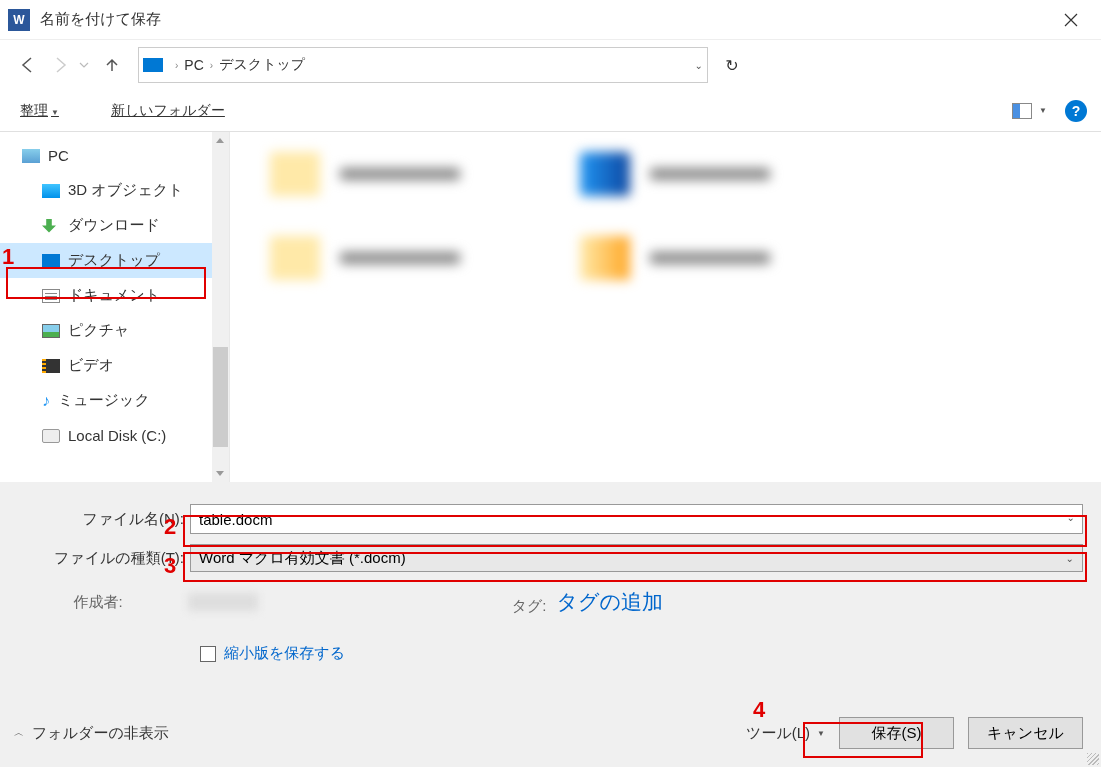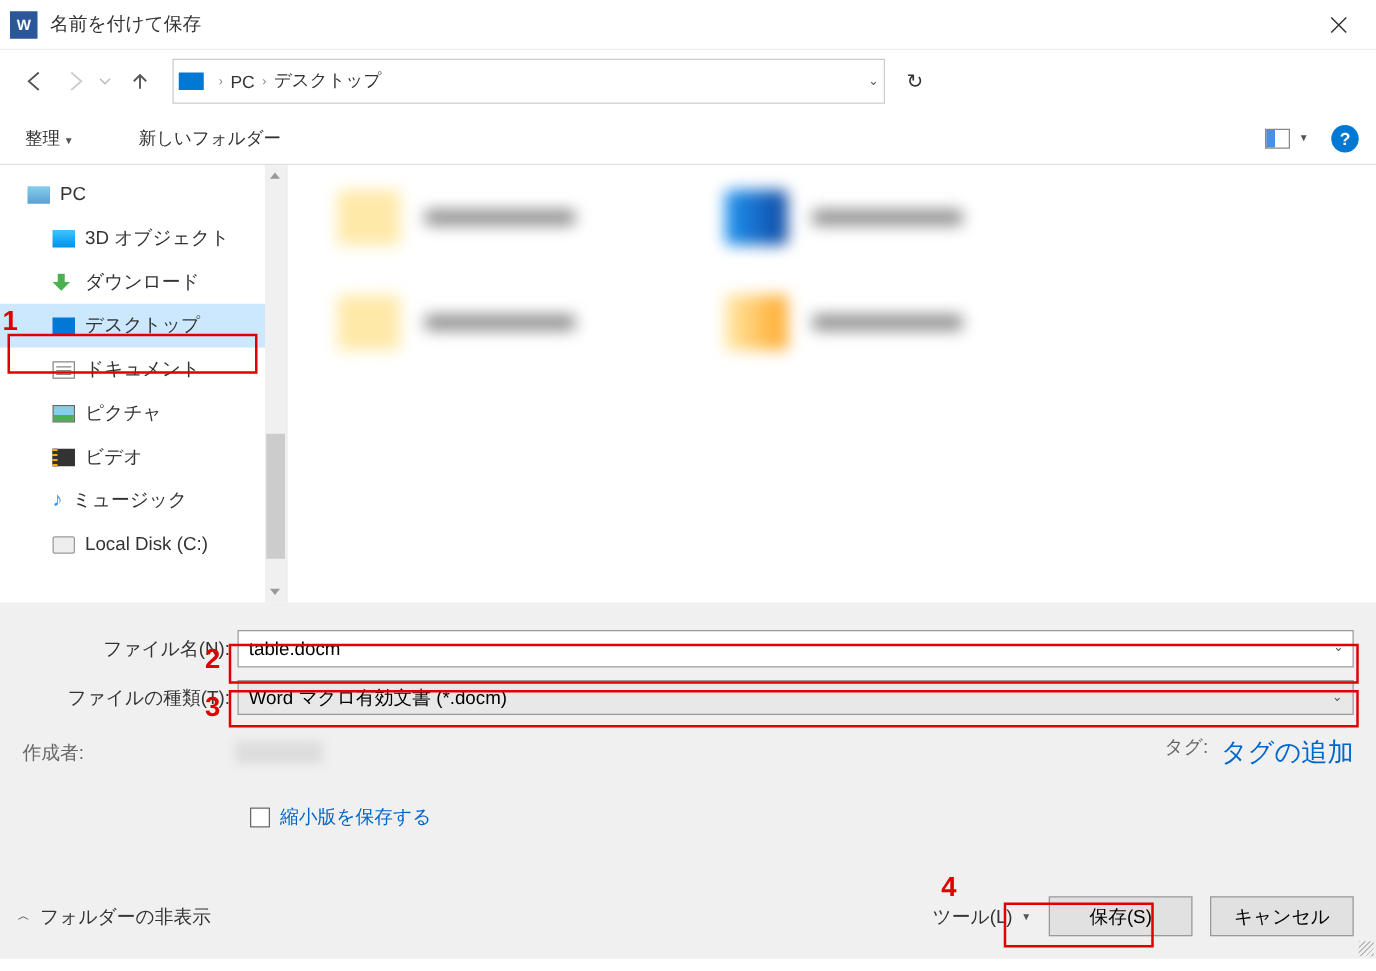--- a/index.html
+++ b/index.html
@@ -18,21 +18,21 @@
 .bc-icon { width: 20px; height: 14px; background: #0078d4; margin-right: 6px; }
 .bc-sep { color: #888; margin: 0 6px; font-size: 10px; }
 .bc-seg { font-size: 14px; color: #333; }
 .bc-dropdown { margin-left: auto; color: #555; font-size: 10px; }
 .refresh { width: 40px; height: 36px; display: flex; align-items: center; justify-content: center; font-size: 16px; color: #333; margin-left: 4px; }
 .search-box { flex: 1; height: 36px; border: 1px solid #ccc; display: flex; align-items: center; padding: 0 10px; margin-left: 8px; }
 .search-icon { color: #666; font-size: 14px; margin-right: 8px; }
 .search-input { border: none; outline: none; font-size: 14px; color: #666; flex: 1; }
 
 .toolbar { height: 42px; display: flex; align-items: center; padding: 0 14px; border-bottom: 1px solid #e0e0e0; }
-.tb-btn { font-size: 14px; color: #333; padding: 4px 6px; }
+.tb-btn { font-size: 14px; color: #333; padding: 4px 6px; text-decoration: underline; }
 .tb-arr { font-size: 8px; margin-left: 3px; color: #555; }
 .tb-newfolder { margin-left: 40px; }
 .tb-right { margin-left: auto; display: flex; align-items: center; gap: 18px; }
 .view-icon { width: 20px; height: 16px; background: linear-gradient(to right, #4a90e2 40%, #fff 40%); border: 1px solid #888; }
 .help-icon { width: 22px; height: 22px; border-radius: 50%; background: #0078d4; color: #fff; display: flex; align-items: center; justify-content: center; font-size: 14px; font-weight: bold; }
 
 .main { display: flex; height: 350px; }
 .sidebar { width: 230px; border-right: 1px solid #e8e8e8; position: relative; padding-top: 6px; }
 .tree-item { display: flex; align-items: center; height: 35px; padding-left: 22px; font-size: 15px; color: #333; gap: 8px; }
 .tree-item.selected { background: #cce8ff; }
@@ -65,21 +65,21 @@
 
 .bottom { background: #f0f0f0; padding: 22px 18px 14px; height: 285px; position: relative; }
 .form-row { display: flex; align-items: center; margin-bottom: 10px; }
 .form-label { width: 172px; text-align: right; font-size: 15px; color: #333; padding-right: 6px; }
 .form-input-wrap { flex: 1; position: relative; }
 .form-input { width: 100%; height: 30px; border: 1px solid #999; background: #fff; padding: 0 8px; font-size: 15px; }
 .form-select { width: 100%; height: 28px; border: 1px solid #999; background: #e8e8e8; padding: 0 8px; font-size: 15px; display: flex; align-items: center; justify-content: space-between; }
 .arrow-dn { font-size: 10px; color: #555; }
 
 .meta-row { display: flex; align-items: center; margin-top: 16px; margin-bottom: 28px; }
-.meta-label { font-size: 15px; color: #666; width: 170px; text-align: left; padding-right: 10px; }
+.meta-label { font-size: 15px; color: #666; width: 170px; text-align: center; padding-right: 10px; }
 .meta-blur { width: 70px; height: 18px; background: #ddd; filter: blur(4px); }
 .meta-spacer { flex: 1; }
 .tag-label { font-size: 15px; color: #666; margin-right: 10px; }
 .tag-link { font-size: 21px; color: #0066cc; }
 
 .thumb-row { display: flex; align-items: center; margin-left: 182px; margin-bottom: 40px; gap: 8px; }
 .checkbox { width: 16px; height: 16px; border: 1px solid #666; background: #fff; }
 .thumb-label { font-size: 15px; color: #0066cc; }
 
 .action-row { position: absolute; bottom: 18px; left: 14px; right: 18px; display: flex; align-items: center; }
@@ -244,21 +244,21 @@
       <div class="form-select">
         <span>Word マクロ有効文書 (*.docm)</span>
         <span class="arrow-dn">⌄</span>
       </div>
     </div>
   </div>
   <div class="meta-row">
     <div class="meta-label">作成者:</div>
     <div class="meta-blur"></div>
     <div class="meta-spacer"></div>
-    <div style="display:flex;align-items:flex-start;">
+    <div style="display:flex;align-items:flex-end;margin-right:420px">
       <span class="tag-label">タグ:</span>
       <span class="tag-link">タグの追加</span>
     </div>
   </div>
   <div class="thumb-row">
     <div class="checkbox"></div>
     <span class="thumb-label">縮小版を保存する</span>
   </div>
 
   <div class="action-row">

